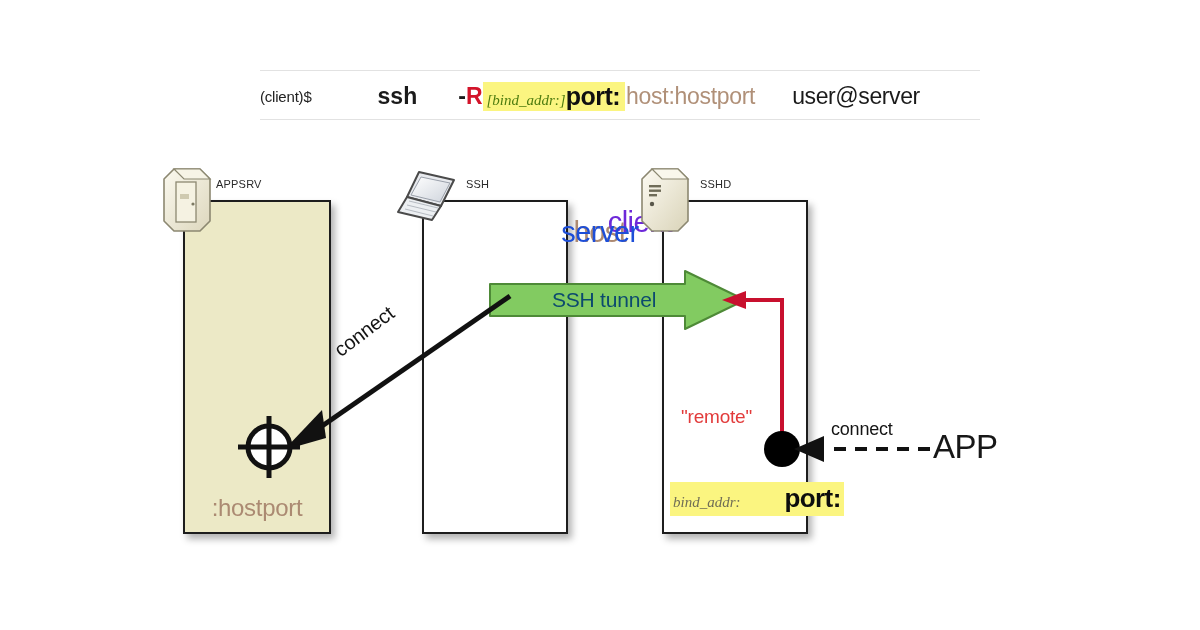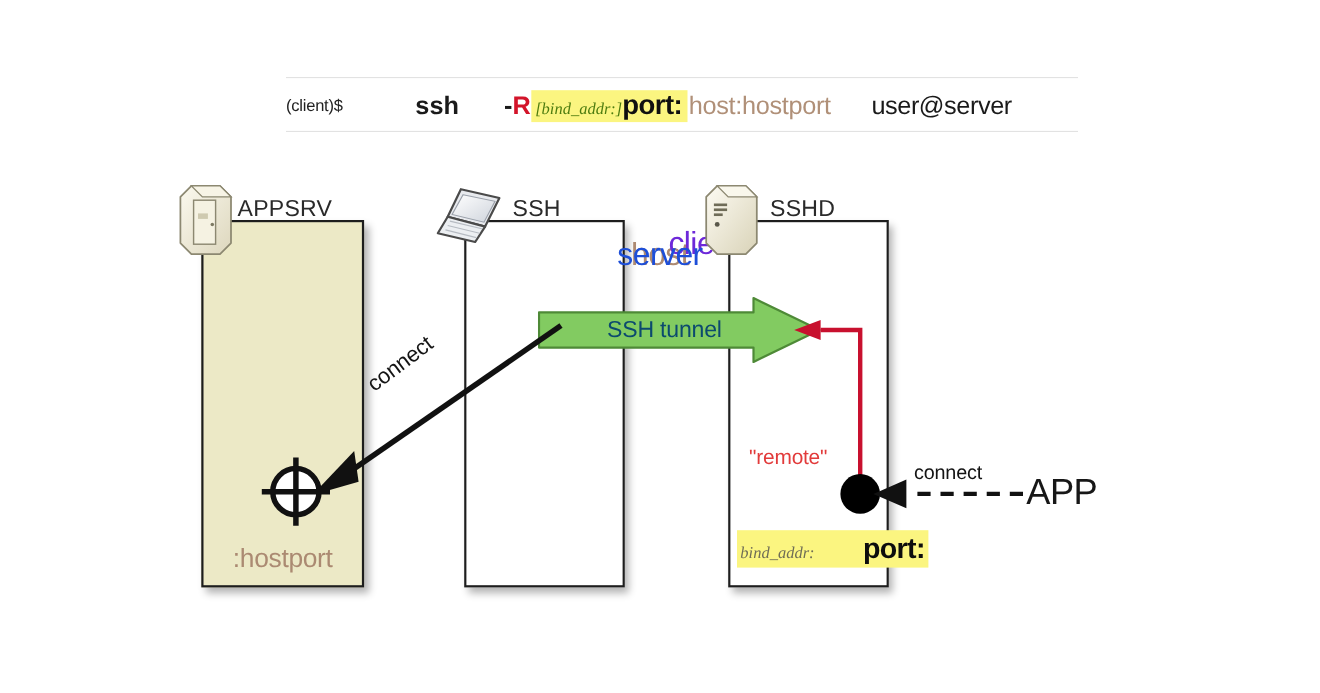--- a/index.html
+++ b/index.html
@@ -47,21 +47,21 @@
 
   .box-title{
     position:absolute;left:0;width:100%;text-align:center;
     font-size:29px;letter-spacing:-0.5px;
   }
   #title-host{top:216px;color:#ad8a72;}
   #title-client{top:206px;color:#6d28d9;padding-left:40px;}
   #title-server{top:216px;color:#1d4ed8;}
 
   
-  .node-cap{position:absolute;font-size:21px;color:#2a2a2a;letter-spacing:0.2px;}
+  .node-cap{position:absolute;font-size:11px;color:#2a2a2a;letter-spacing:0.2px;}
   #cap-appsrv{left:216px;top:178px;}
   #cap-ssh{left:466px;top:178px;}
   #cap-sshd{left:700px;top:178px;}
 
   
   .icon{position:absolute;}
   #icon-appsrv{left:160px;top:166px;width:54px;height:68px;}
   #icon-laptop{left:396px;top:168px;width:64px;height:66px;}
   #icon-sshd{left:638px;top:166px;width:54px;height:68px;}
 

